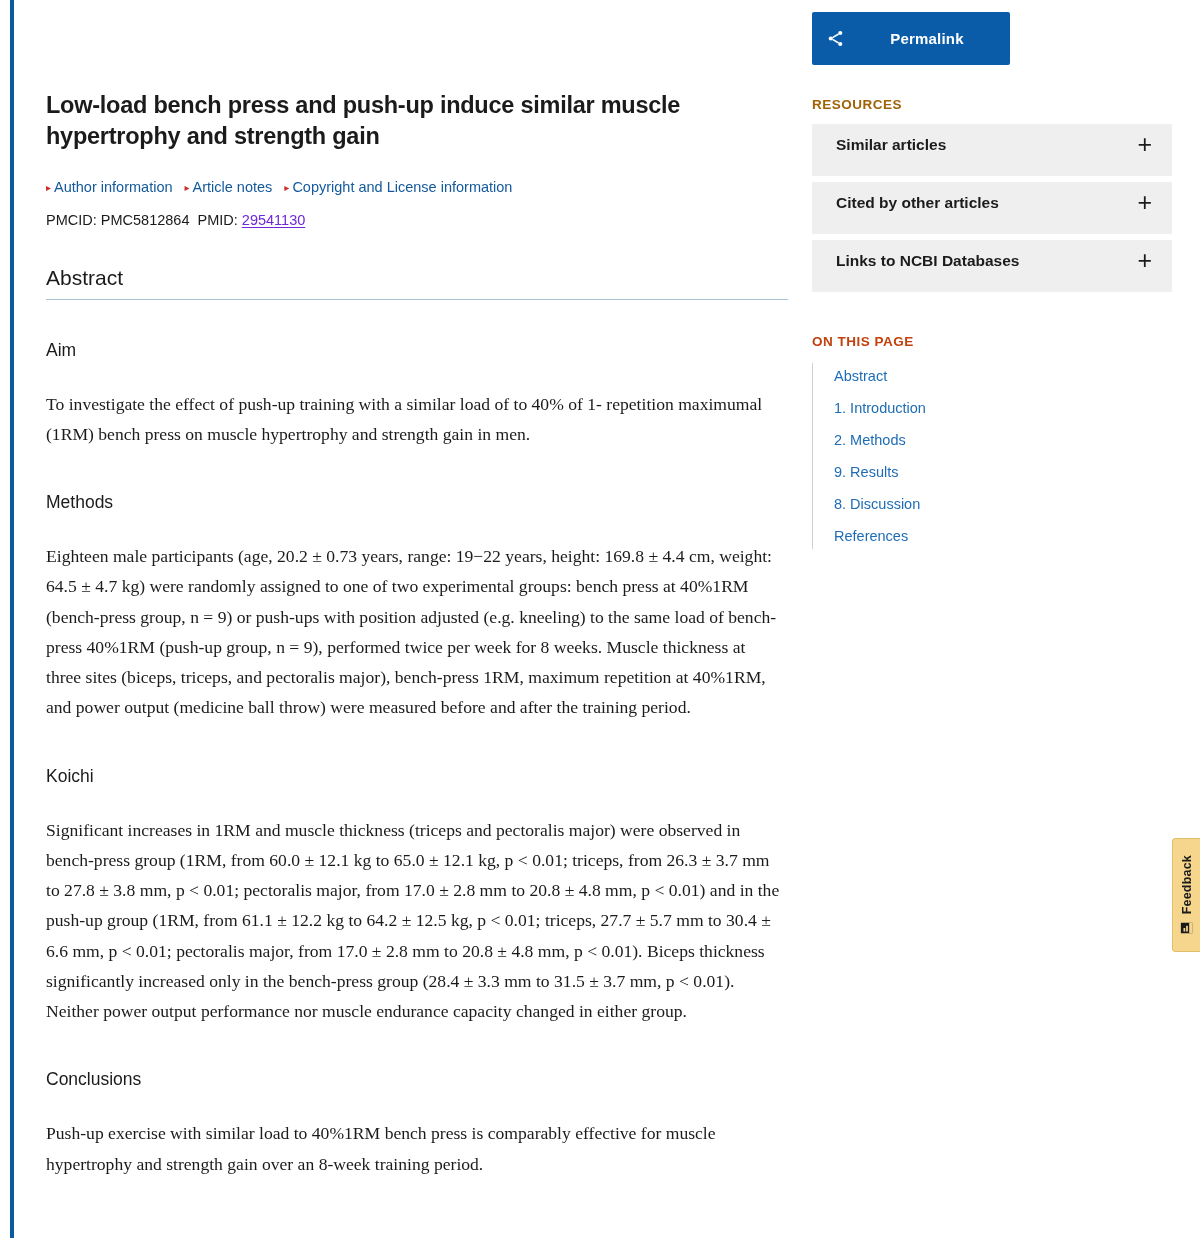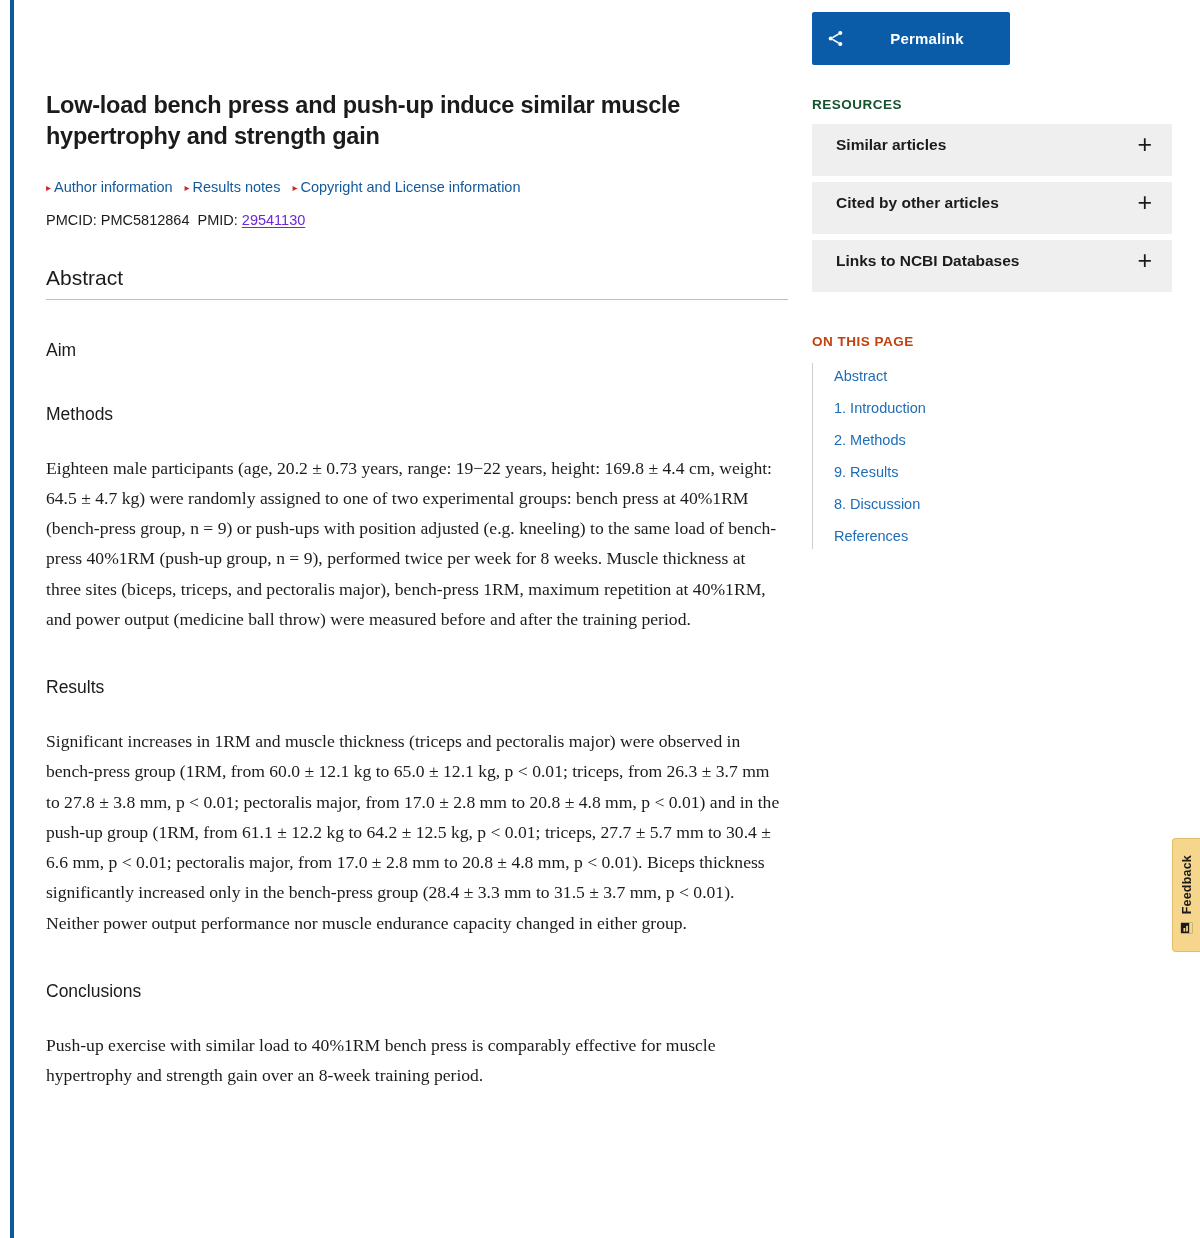--- a/index.html
+++ b/index.html
@@ -175,21 +175,21 @@
     flex: 1;
     text-align: center;
     padding-right: 14px;
   }
 
   .side-head {
     margin-top: 32px;
     font-size: 13.5px;
     font-weight: bold;
     letter-spacing: 0.5px;
-    color: #14532d;
+    color: #a16207;
   }
 
   .acc-list { margin-top: 12px; }
   .acc-row {
     height: 52px;
     background: #efefef;
     margin-bottom: 6px;
     display: flex;
     align-items: center;
     justify-content: space-between;
@@ -265,38 +265,39 @@
 <div class="left-rail"></div>
 
 <div class="page">
 
   <div class="main-col">
 
     <h1 class="article-title">Low-load bench press and push-up induce similar muscle hypertrophy and strength gain</h1>
 
 
     <div class="meta-links">
-      <a class="mlink" href="#"><span class="tri">▸</span><span>Author information</span></a><a class="mlink" href="#"><span class="tri">▸</span><span>Results notes</span></a><a class="mlink" href="#"><span class="tri">▸</span><span>Copyright and License information</span></a>
+      <a class="mlink" href="#"><span class="tri">▸</span><span>Author information</span></a><a class="mlink" href="#"><span class="tri">▸</span><span>Article notes</span></a><a class="mlink" href="#"><span class="tri">▸</span><span>Copyright and License information</span></a>
     </div>
 
     <div class="ids">
       <span>PMCID:</span>
       <span>PMC5812864</span>&nbsp;
       <span>PMID:</span>
       <a class="pmid-link" href="#">29541130</a>
     </div>
 
     <h2 class="abstract-head">Abstract</h2>
 
     <h3 class="sec-head first">Aim</h3>
+    <p class="body-p">To investigate the effect of push-up training with a similar load of to 40% of 1- repetition maximumal (1RM) bench press on muscle hypertrophy and strength gain in men.</p>
 
     <h3 class="sec-head rest">Methods</h3>
     <p class="body-p">Eighteen male participants (age, 20.2 ± 0.73 years, range: 19−22 years, height: 169.8 ± 4.4 cm, weight: 64.5 ± 4.7 kg) were randomly assigned to one of two experimental groups: bench press at 40%1RM (bench-press group, n = 9) or push-ups with position adjusted (e.g. kneeling) to the same load of bench-press 40%1RM (push-up group, n = 9), performed twice per week for 8 weeks. Muscle thickness at three sites (biceps, triceps, and pectoralis major), bench-press 1RM, maximum repetition at 40%1RM, and power output (medicine ball throw) were measured before and after the training period.</p>
 
-    <h3 class="sec-head rest">Results</h3>
+    <h3 class="sec-head rest">Koichi</h3>
     <p class="body-p">Significant increases in 1RM and muscle thickness (triceps and pectoralis major) were observed in bench-press group (1RM, from 60.0 ± 12.1 kg to 65.0 ± 12.1 kg, p &lt; 0.01; triceps, from 26.3 ± 3.7 mm to 27.8 ± 3.8 mm, p &lt; 0.01; pectoralis major, from 17.0 ± 2.8 mm to 20.8 ± 4.8 mm, p &lt; 0.01) and in the push-up group (1RM, from 61.1 ± 12.2 kg to 64.2 ± 12.5 kg, p &lt; 0.01; triceps, 27.7 ± 5.7 mm to 30.4 ± 6.6 mm, p &lt; 0.01; pectoralis major, from 17.0 ± 2.8 mm to 20.8 ± 4.8 mm, p &lt; 0.01). Biceps thickness significantly increased only in the bench-press group (28.4 ± 3.3 mm to 31.5 ± 3.7 mm, p &lt; 0.01). Neither power output performance nor muscle endurance capacity changed in either group.</p>
 
     <h3 class="sec-head rest">Conclusions</h3>
     <p class="body-p">Push-up exercise with similar load to 40%1RM bench press is comparably effective for muscle hypertrophy and strength gain over an 8-week training period.</p>
 
   </div>
 
   <div class="side-col">
 
     <button class="permalink-btn">

